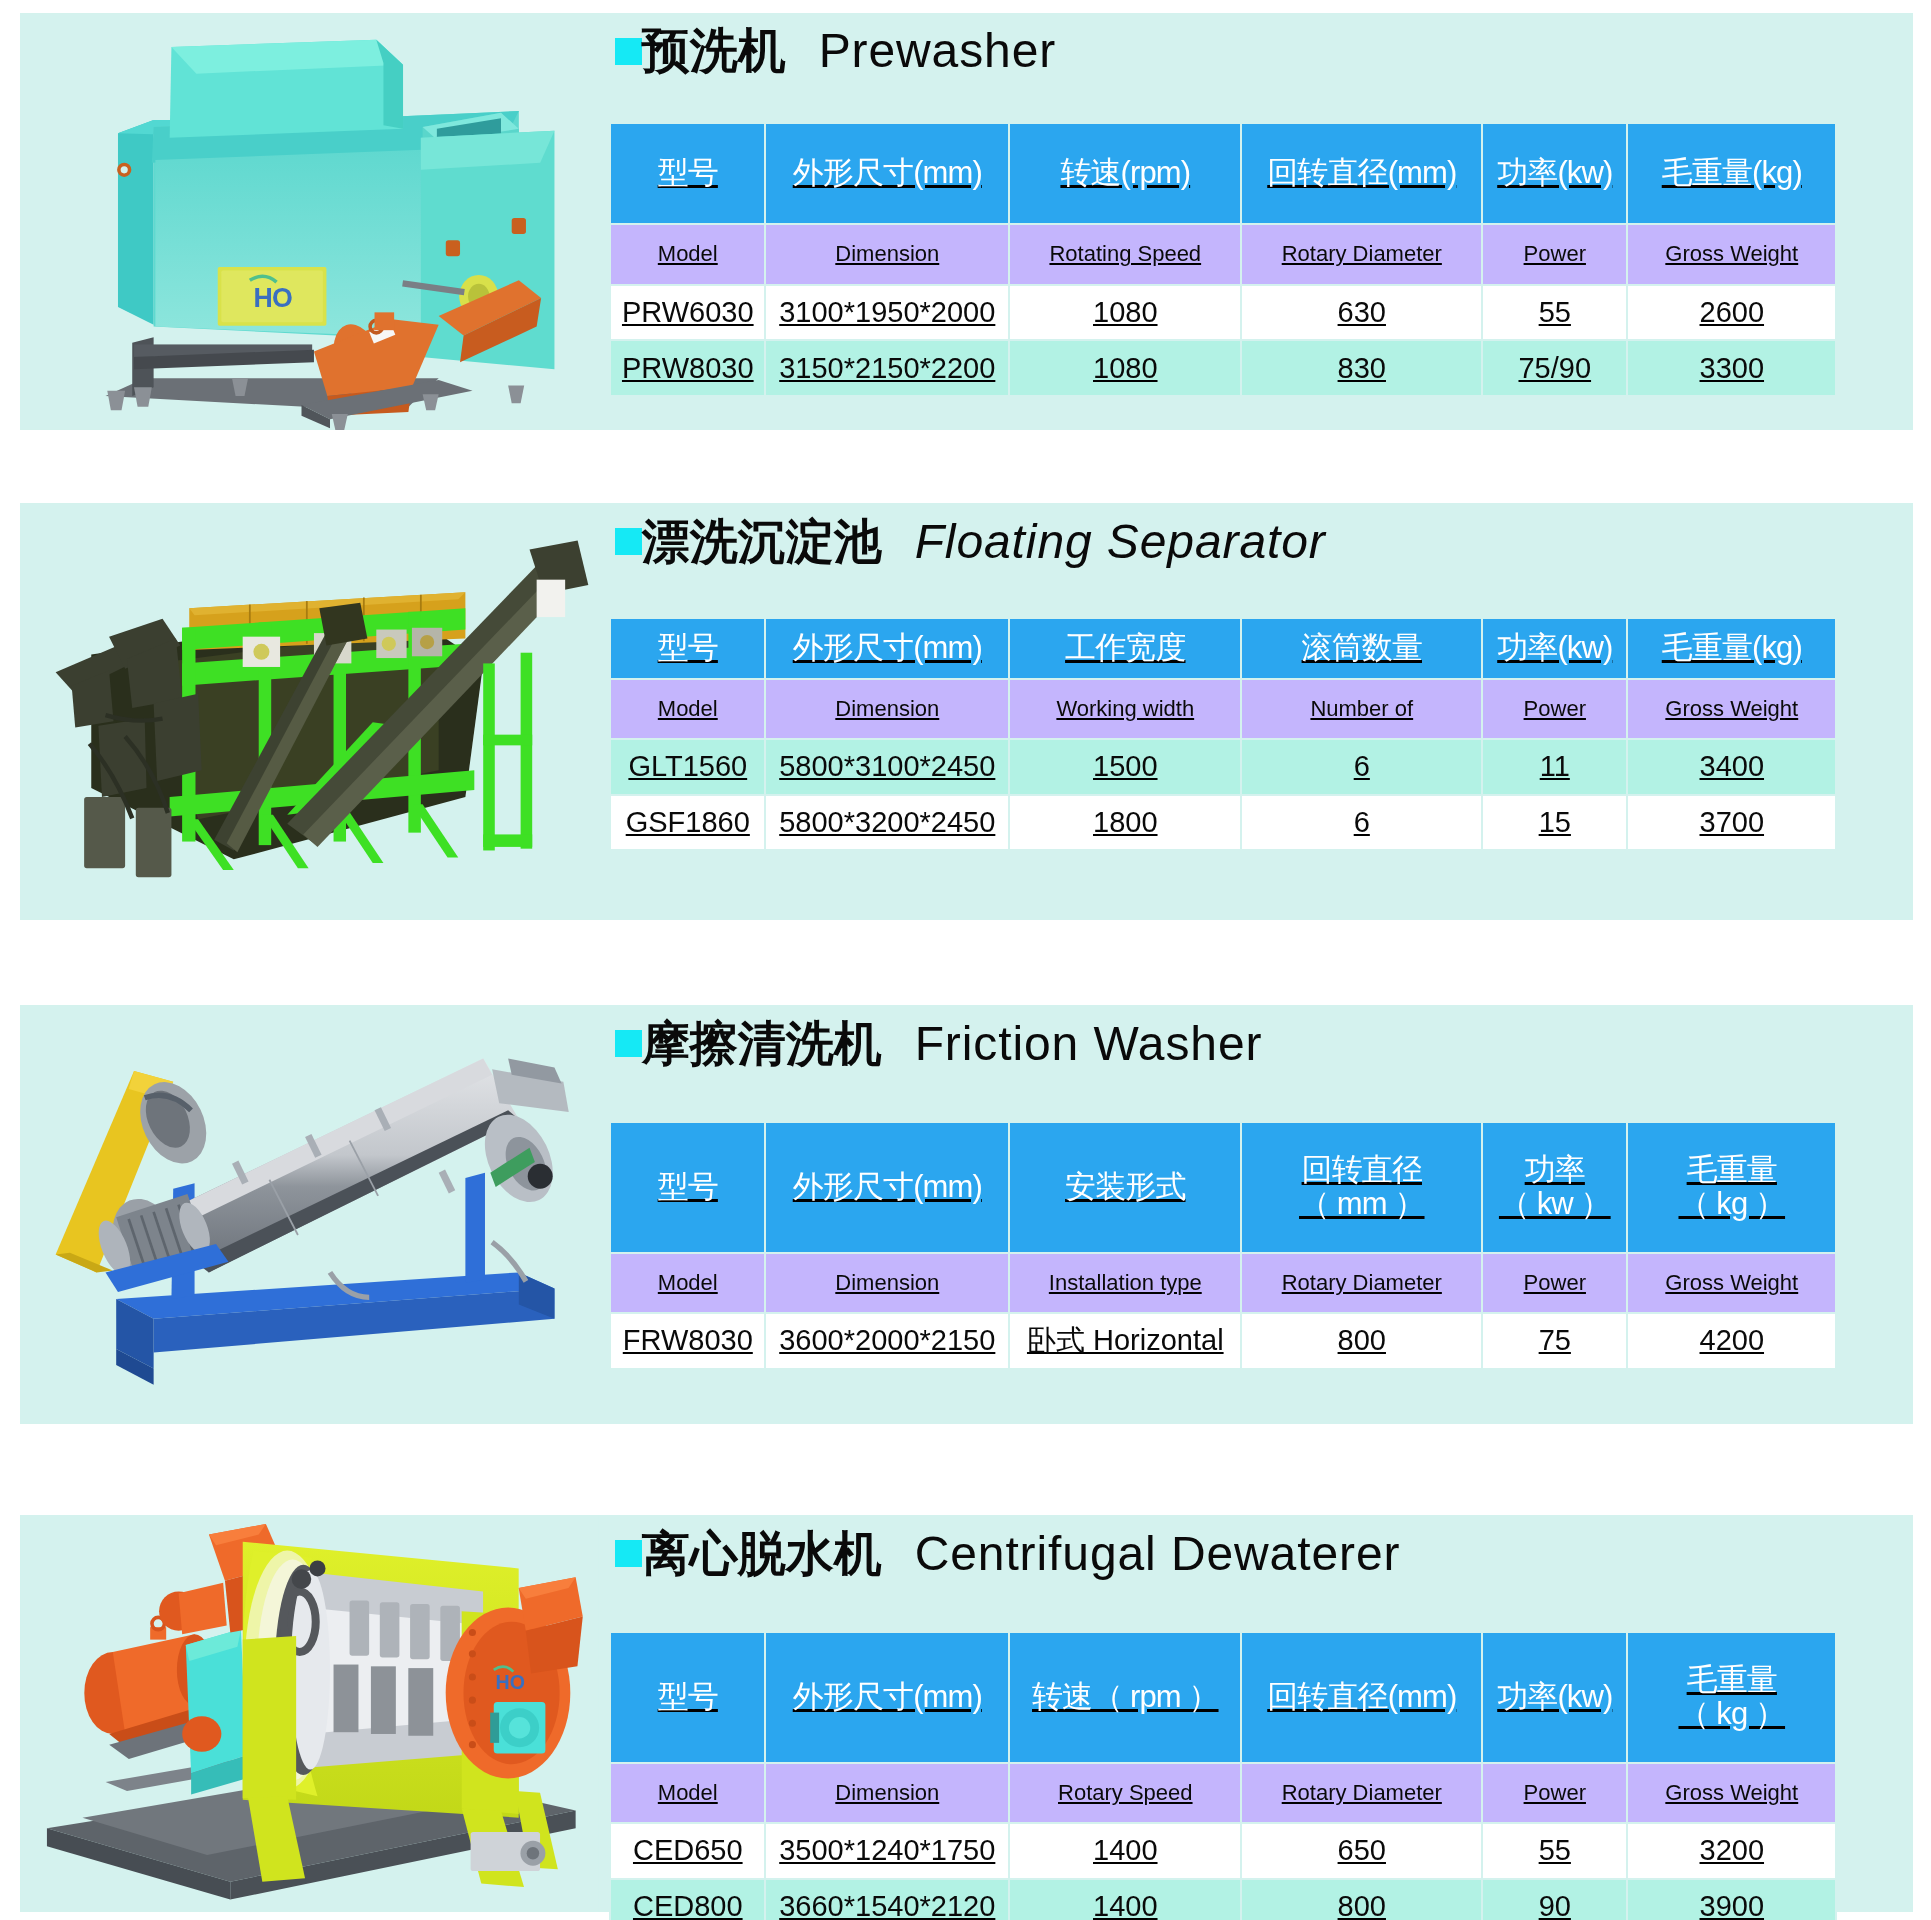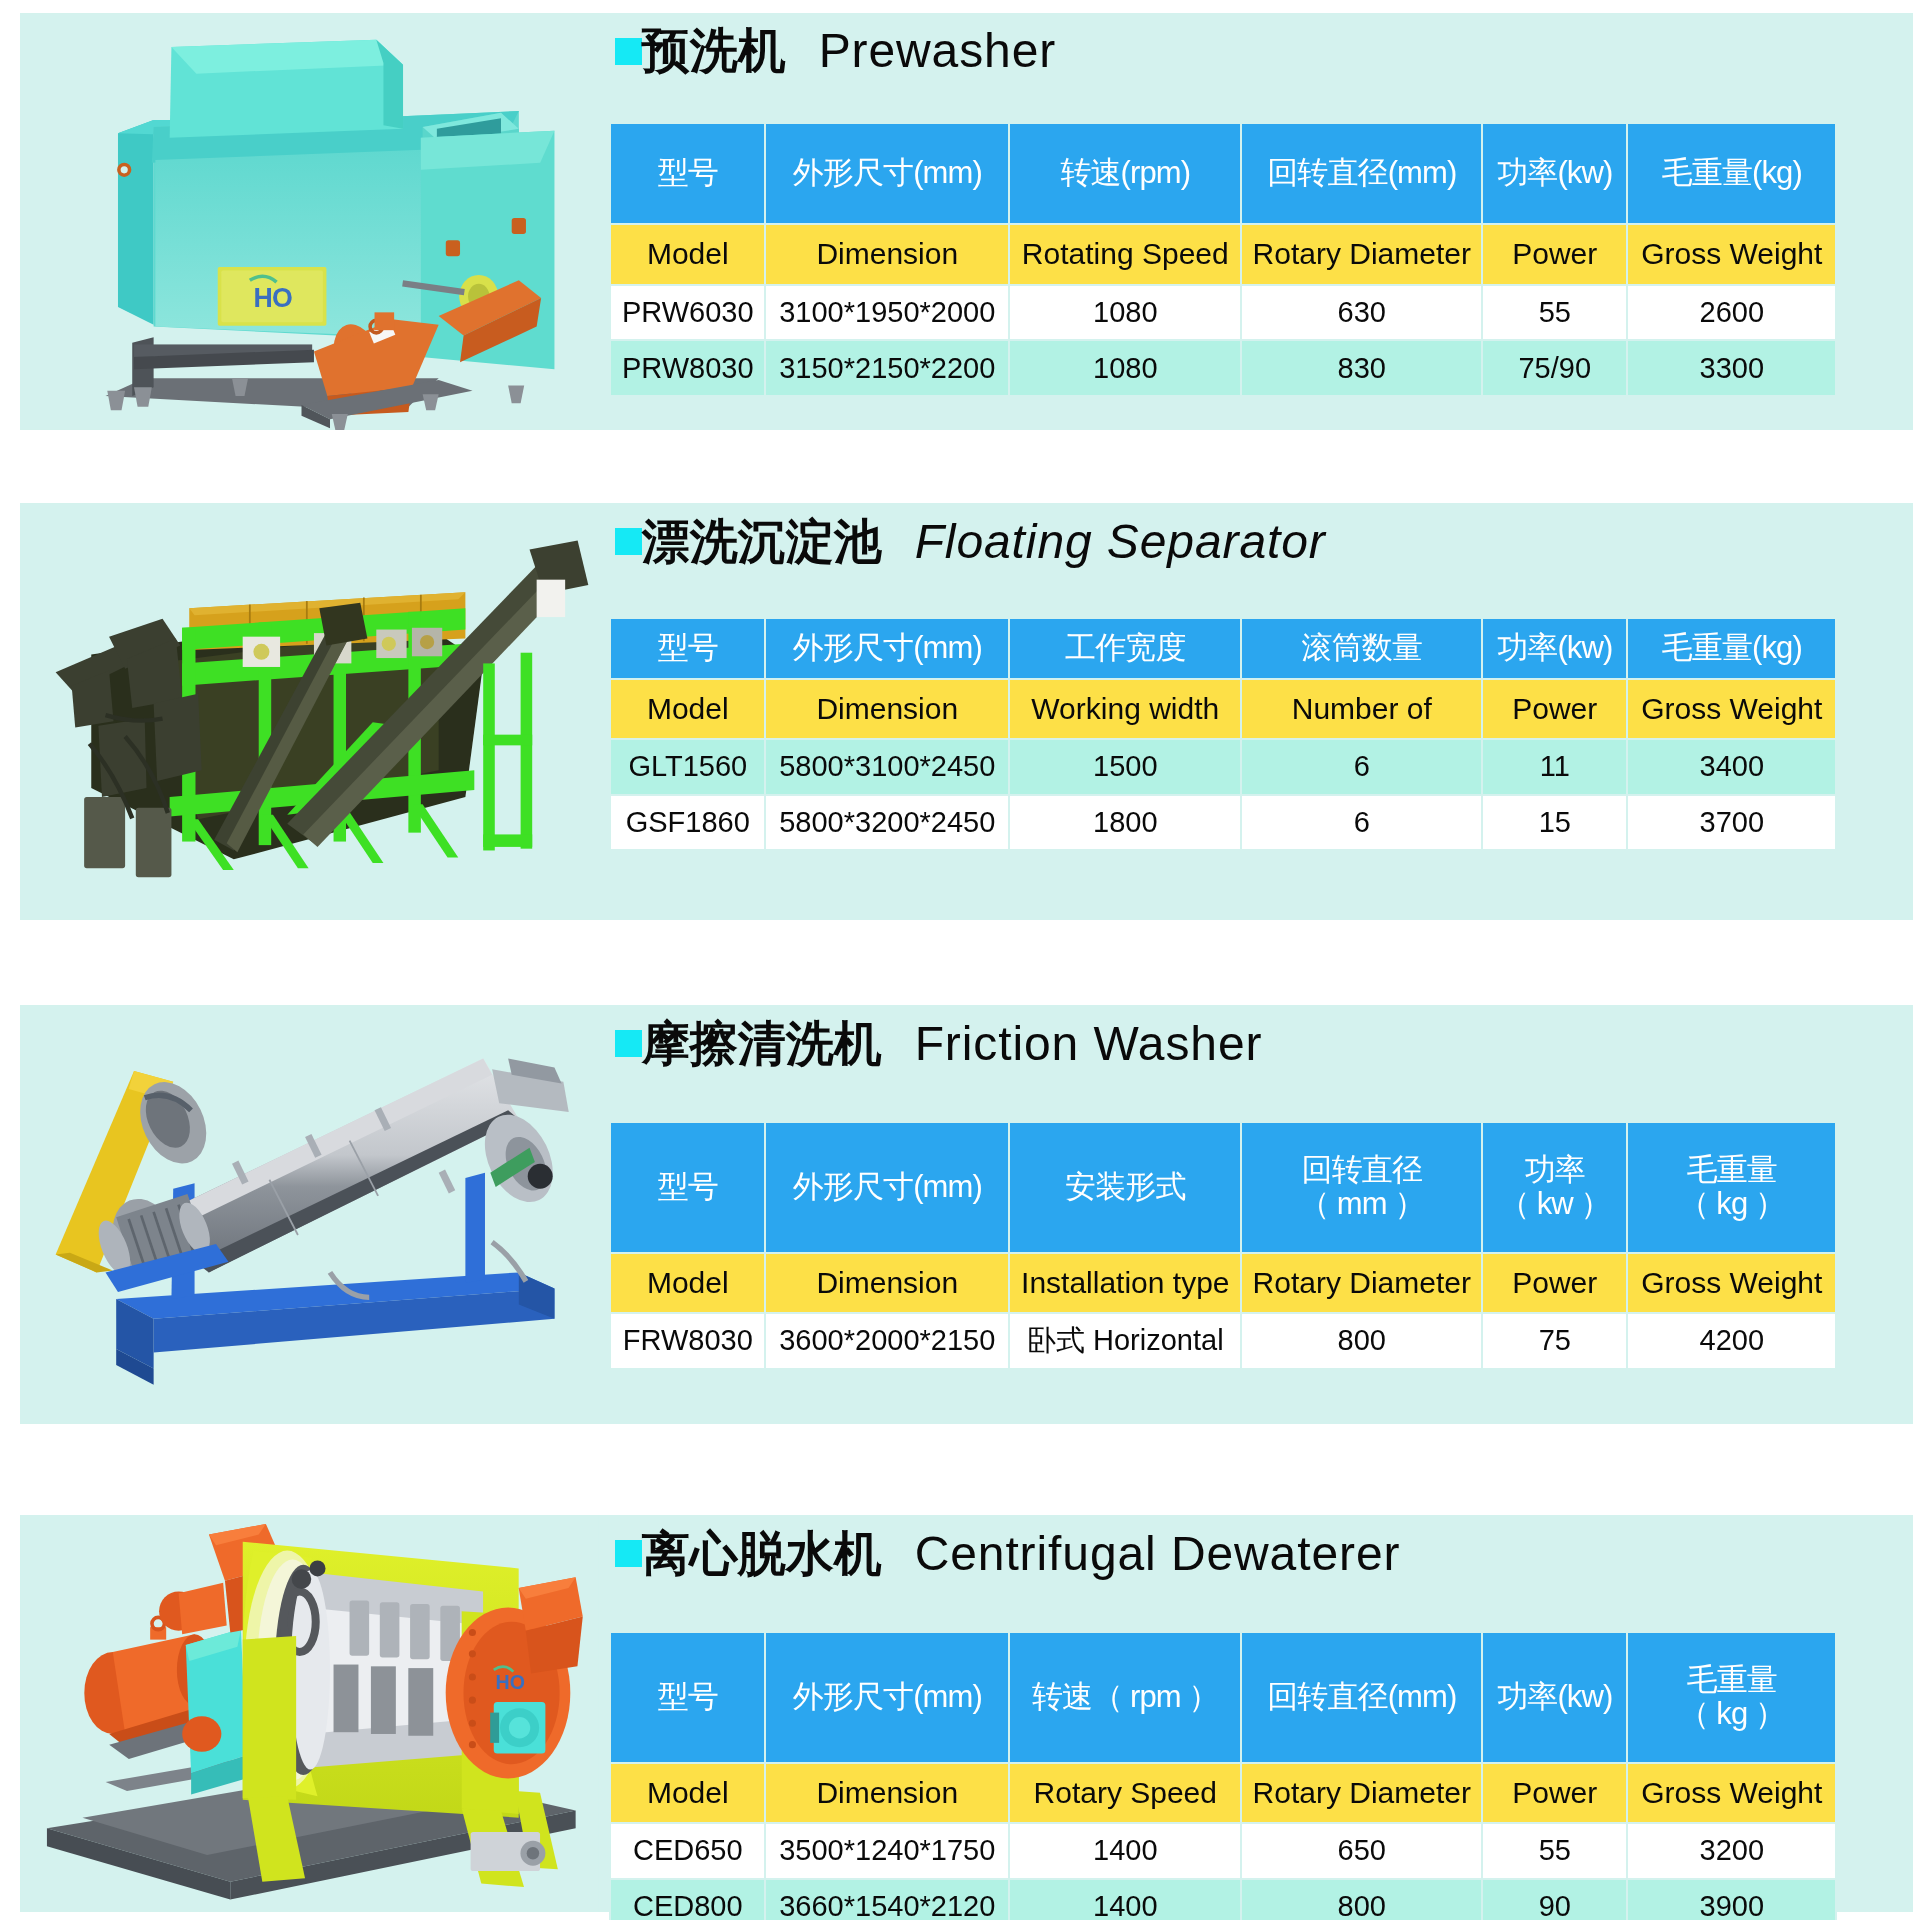--- a/index.html
+++ b/index.html
@@ -93,39 +93,39 @@
     overflow: hidden;
   }
   tr.hdr-cn td {
     background: #2ba6ef;
     color: #ffffff;
     font-weight: 400;
     font-size: 31px;
     letter-spacing: -0.9px;
   }
   tr.hdr-en td {
-    background: #fde047;
+    background: #c4b5fd;
     color: #0a0a0a;
-    font-size: 30px;
+    font-size: 22px;
   }
   tr.row-odd td  { background: #ffffff; }
   tr.row-even td { background: #b2f2e4; }
 
   .cn2 { line-height: 1.12; white-space: normal; }
 
   
   col.c-model { width: 153px; }
   col.c-dim   { width: 242px; }
   col.c-a     { width: 230px; }
   col.c-b     { width: 239px; }
   col.c-c     { width: 143px; }
   col.c-d     { width: 207px; }
 
   
-  .tbl-wrap { position: absolute; }
+  .tbl-wrap { position: absolute; text-decoration: underline; }
   .tbl-1 { top: 109px; left: 0; }
   .tbl-2 { top: 114px; left: 0; }
   .tbl-3 { top: 116px; left: 0; }
   .tbl-4 { top: 116px; left: 0; }
 
   .h-tall td { height: 96px; }
   .h-mid  td { height: 55px; }
   .h-row  td { height: 50px; }
   .h-tall2 td { height: 125px; }
 

